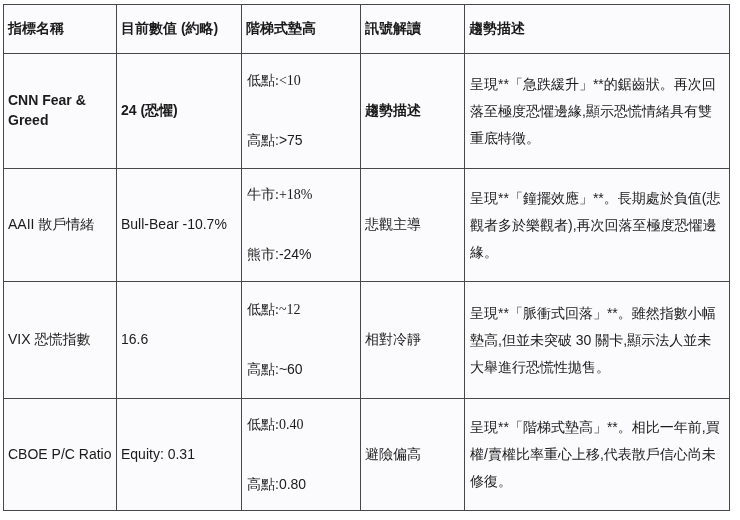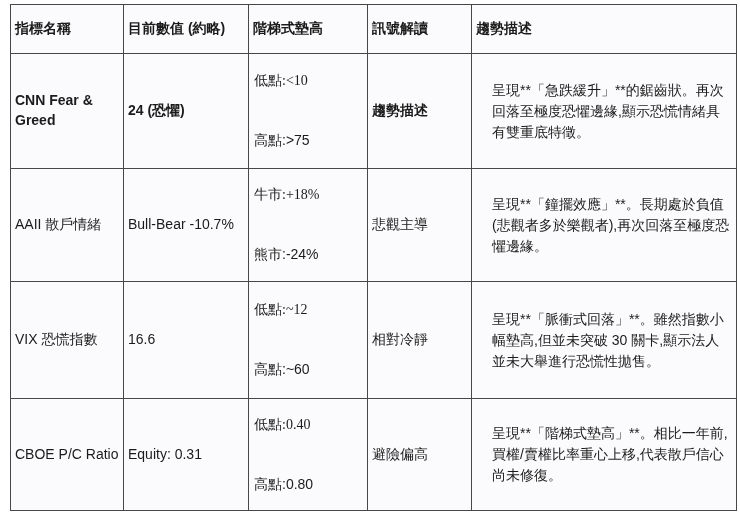--- a/index.html
+++ b/index.html
@@ -11,21 +11,21 @@
     font-family: "Liberation Sans", "DejaVu Sans", sans-serif;
   }
   .page {
     position: relative;
     width: 740px;
     height: 520px;
     overflow: hidden;
   }
   table.tbl {
     position: absolute;
-    left: 10px;
+    left: 3px;
     top: 4px;
     border-collapse: collapse;
     table-layout: fixed;
   }
   .tbl th, .tbl td {
     border: 1px solid #474747;
     background: #fbfbfd;
     color: #1b1b1b;
     font-size: 14px;
     line-height: 1.4;
@@ -35,22 +35,22 @@
     overflow: hidden;
     word-break: break-word;
   }
   .tbl th {
     font-weight: bold;
   }
   .b { font-weight: bold; }
   td.c3 { padding-left: 5px; }
   td.c3 .lo { margin-bottom: 40px; font-family: Liberation Serif, serif; }
   td.c5 {
-    padding: 0 6px 0 20px;
-    line-height: 21px;
+    padding: 0 6px 0 5px;
+    line-height: 27px;
   }
   tr.hdr  { height: 49px; }
   tr.r1   { height: 115px; }
   tr.r2   { height: 113px; }
   tr.r3   { height: 117px; }
   tr.r4   { height: 112px; }
 </style>
 </head>
 <body>
 

